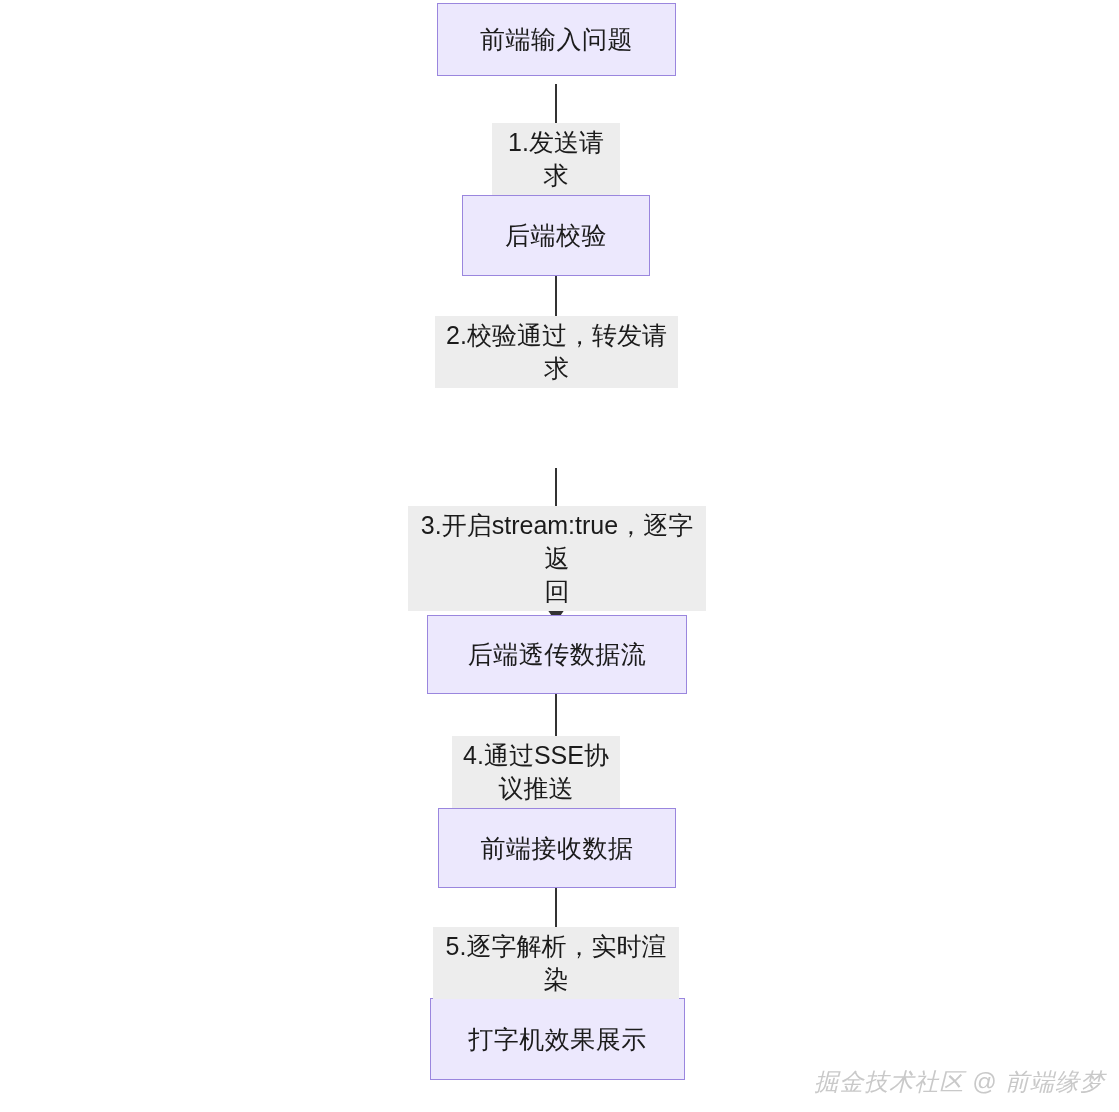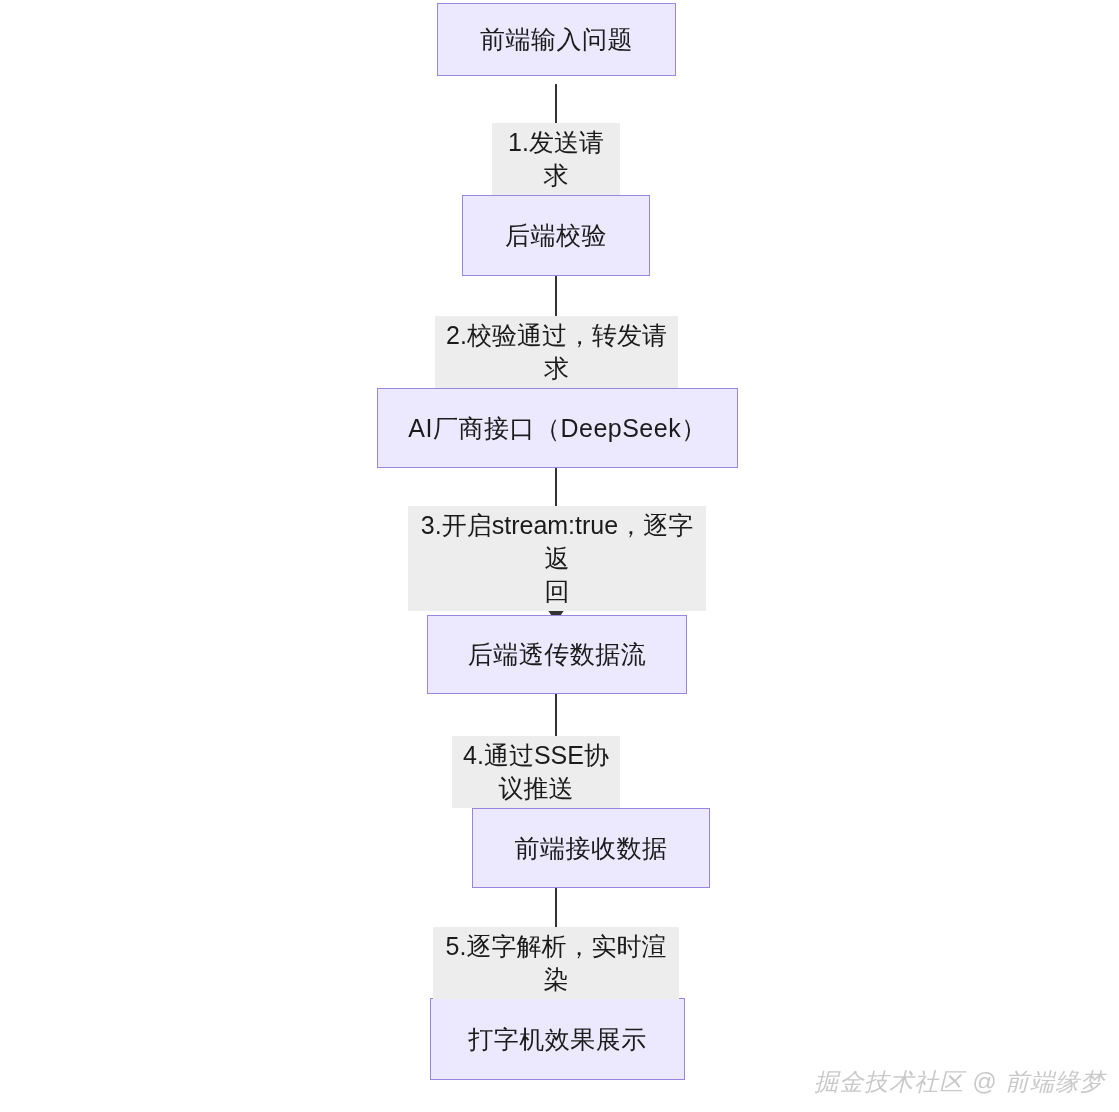--- a/index.html
+++ b/index.html
@@ -104,29 +104,26 @@
   <div class="edge-arrow" style="top:992px;"></div>
 
   <div class="node" style="left:437px; top:3px; width:239px; height:73px;">
     <span>前端输入问题</span>
   </div>
 
   <div class="node" style="left:462px; top:195px; width:188px; height:81px;">
     <span>后端校验</span>
   </div>
 
-  <div class="node" style="left:377px; top:388px; width:361px; height:80px;">
-    <span>AI厂商接口（DeepSeek）</span>
-  </div>
 
   <div class="node" style="left:427px; top:615px; width:260px; height:79px;">
     <span>后端透传数据流</span>
   </div>
 
-  <div class="node" style="left:438px; top:808px; width:238px; height:80px;margin-left:34px;">
+  <div class="node" style="left:438px; top:808px; width:238px; height:80px;">
     <span>前端接收数据</span>
   </div>
 
   <div class="node" style="left:430px; top:998px; width:255px; height:82px;">
     <span>打字机效果展示</span>
   </div>
 
   <div class="edge-label" style="left:492px; top:123px; width:128px;">1.发送请求</div>
 
   <div class="edge-label" style="left:435px; top:316px; width:243px;">2.校验通过，转发请求</div>

